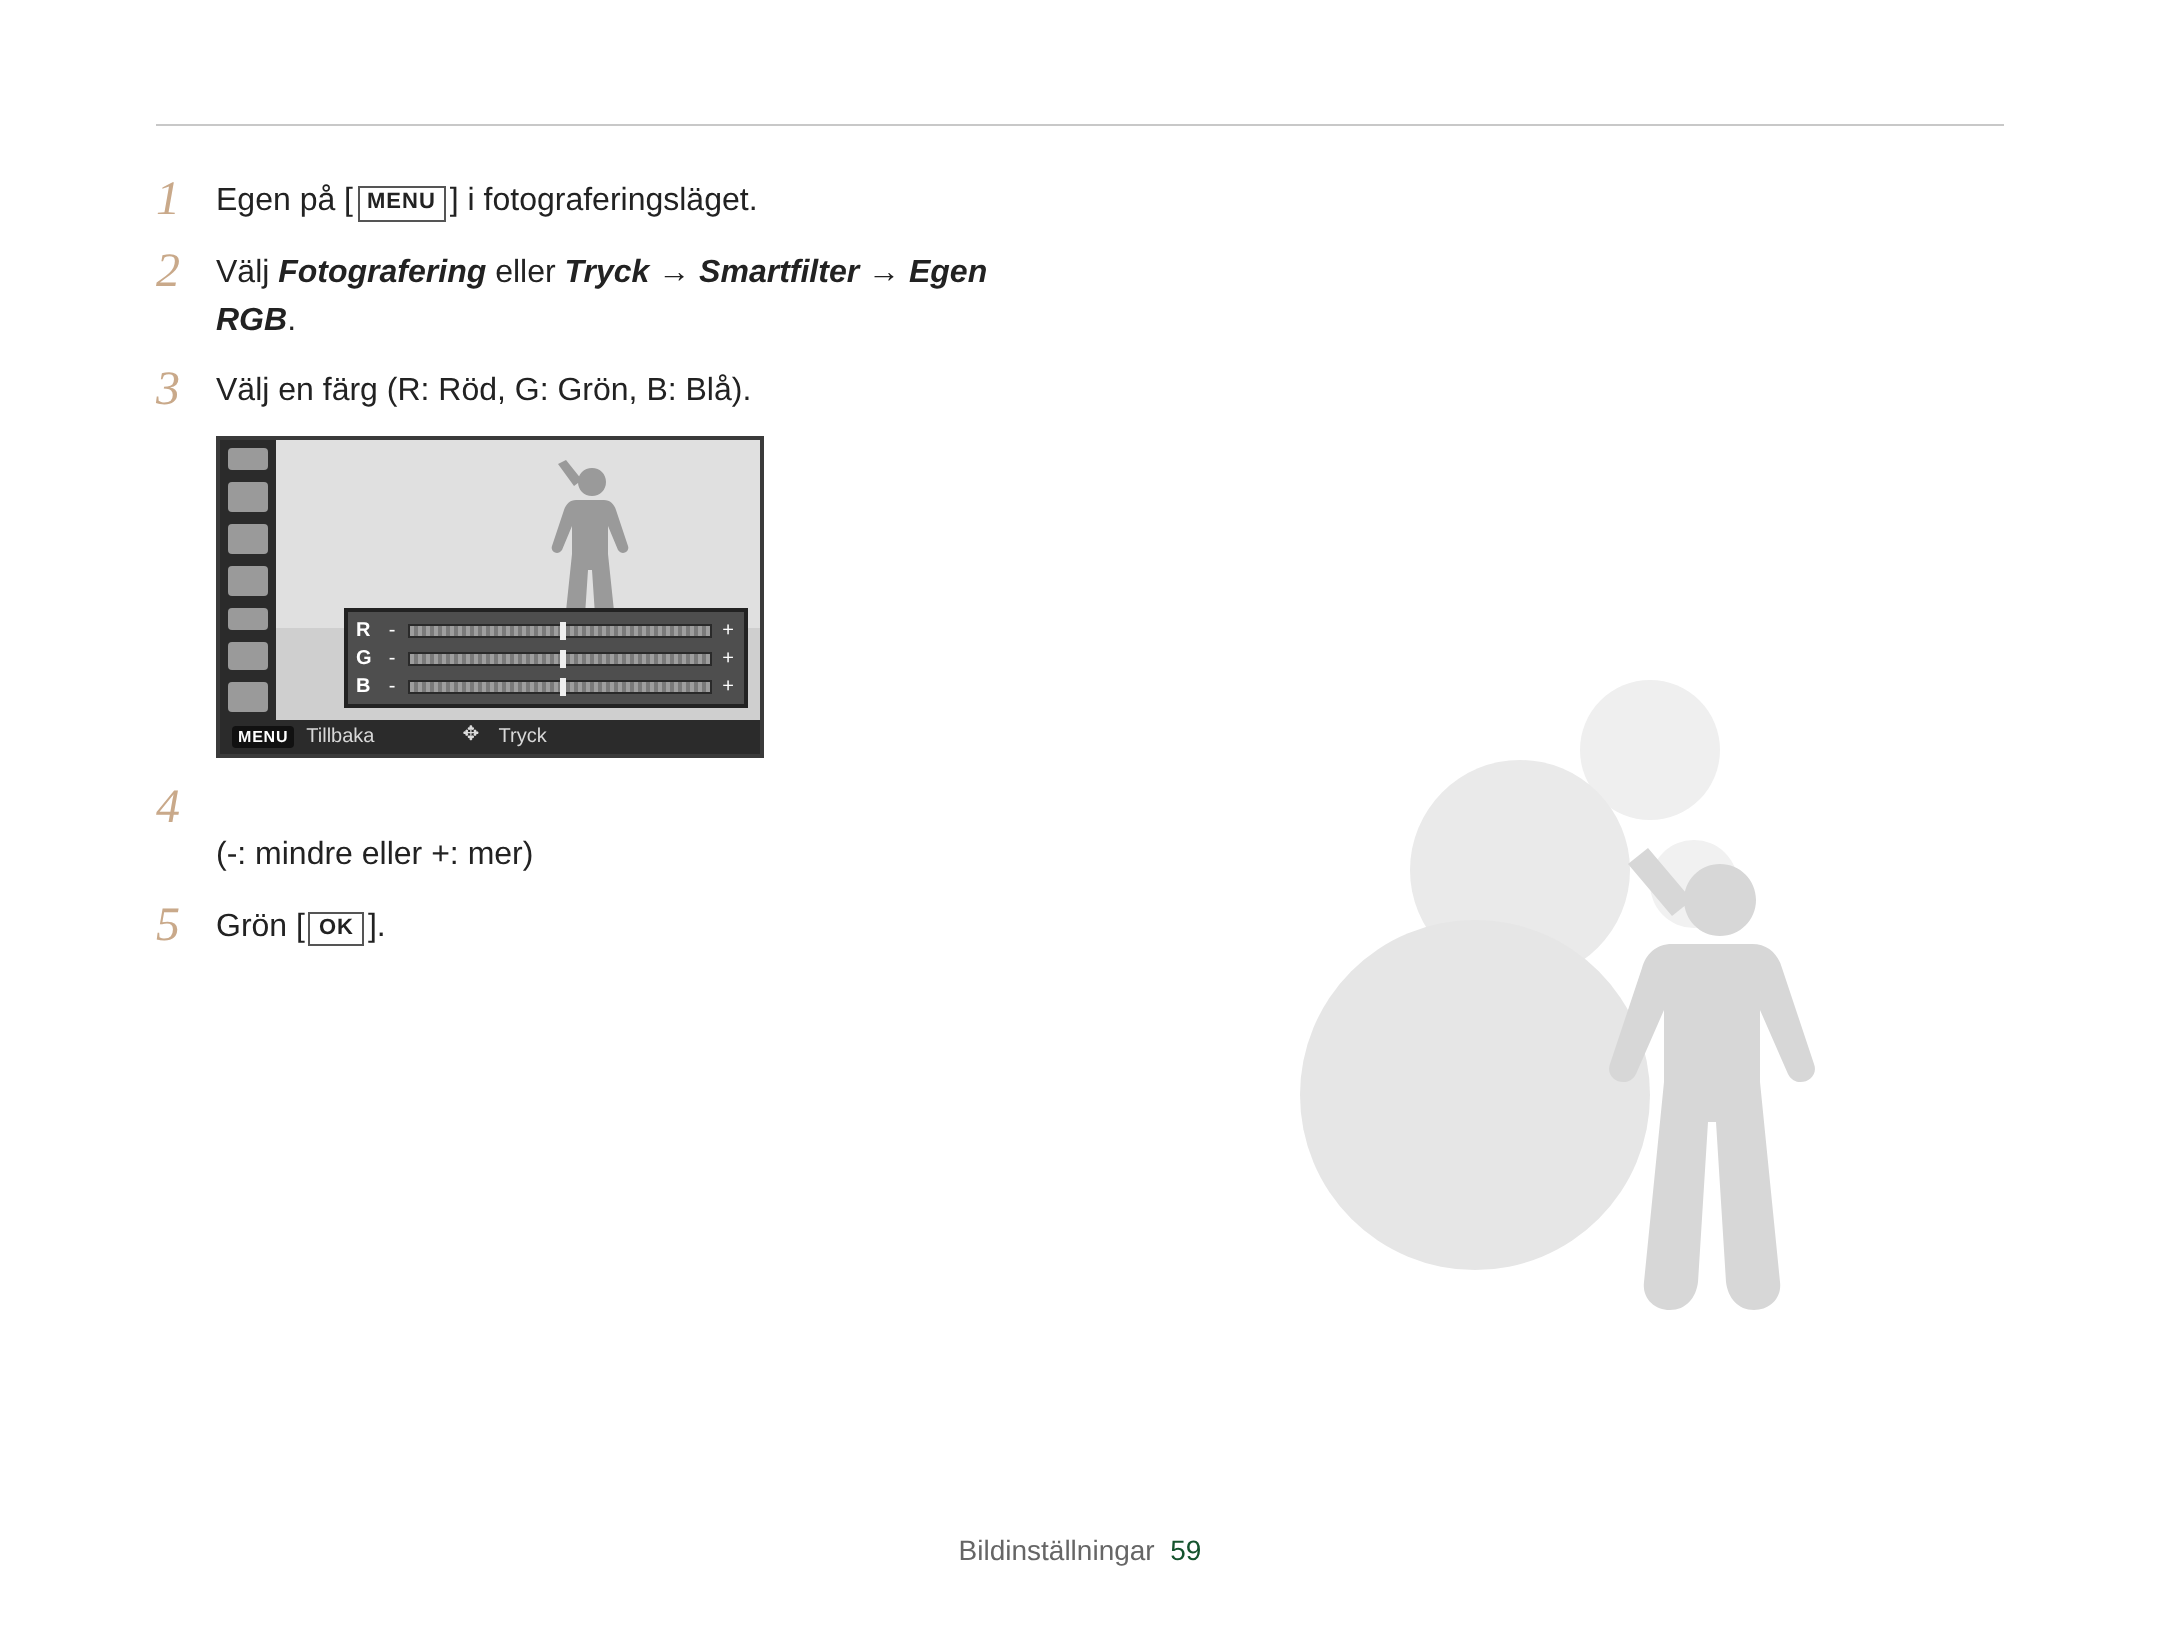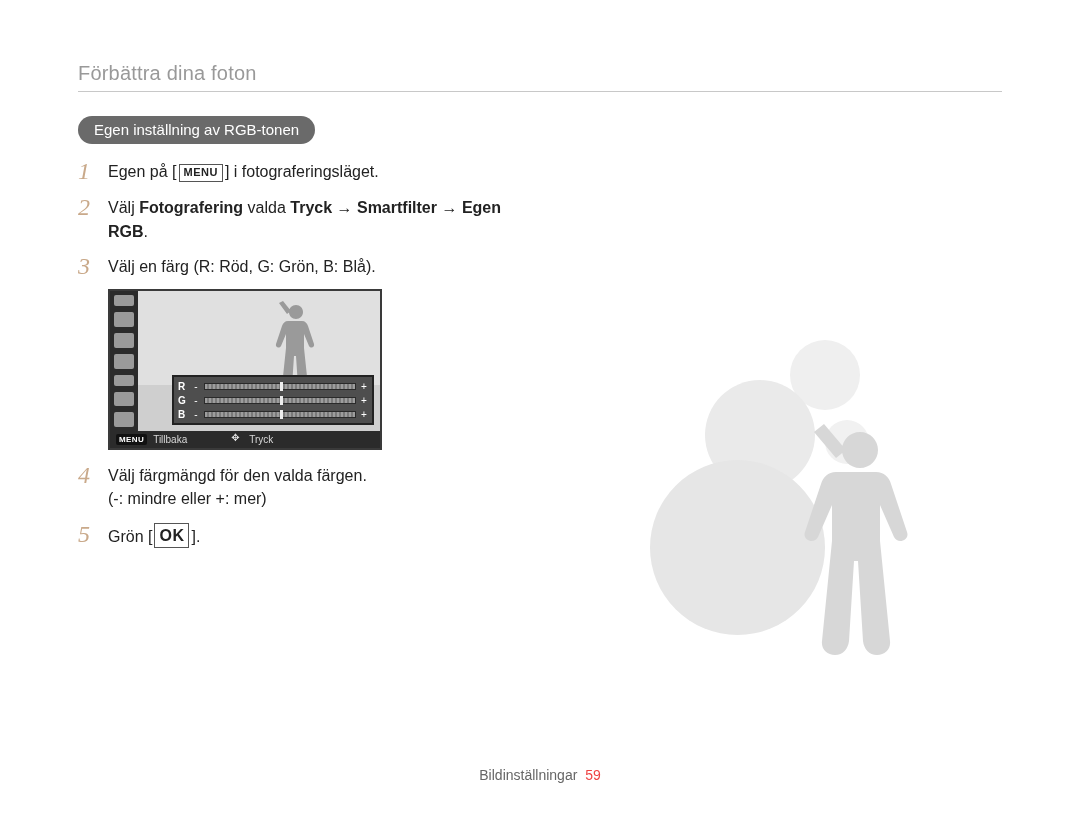--- a/index.html
+++ b/index.html
@@ -8,22 +8,22 @@
   .header-title { font-size: 20px; color: #999; font-weight: 400; letter-spacing: 0.2px; margin-bottom: 6px; }
   .header-rule { border: none; border-top: 1px solid #c8c8c8; margin-bottom: 24px; }
   .content { display: flex; }
   .left-col { width: 440px; }
   .pill { display: inline-block; background: #6a6a6a; color: #fff; border-radius: 14px; padding: 5px 16px 6px 16px; font-size: 15px; margin-bottom: 14px; }
   ol.steps { list-style: none; }
   ol.steps > li { display: flex; margin-bottom: 10px; font-size: 16px; line-height: 1.45; }
   .step-num { font-family: Georgia, "Times New Roman", serif; font-style: italic; font-size: 24px; color: #c9a98a; width: 30px; flex-shrink: 0; line-height: 1.1; }
   .step-body { flex: 1; padding-top: 2px; }
   .inline-key { display: inline-block; border: 1px solid #555; padding: 0 4px; font-size: 11px; font-weight: bold; letter-spacing: 0.5px; vertical-align: 1px; margin: 0 2px; background:#fff; }
-  .inline-key.ok { font-size: 16px; }
-  .bold { font-weight: bold; }
+  .inline-key.ok { font-size: 11px; }
+  .bold { font-weight: bold; font-style: italic; }
 
   
   .screen-wrap { margin: 8px 0 12px 30px; }
   .screen { width: 274px; border: 2px solid #3a3a3a; background: #e8e8e8; }
   .screen-upper { display: flex; height: 140px; }
   .side-icons { width: 28px; background: #2b2b2b; display: flex; flex-direction: column; align-items: center; padding: 4px 0; gap: 6px; }
   .ico { width: 20px; height: 16px; background: #9a9a9a; border-radius: 2px; }
   .ico.sm { height: 12px; }
   .preview { flex: 1; position: relative; background: #e0e0e0; overflow: hidden; }
   .ground { position: absolute; left: 0; right: 0; bottom: 0; height: 46px; background: #cfcfcf; }
@@ -47,48 +47,46 @@
   .deco { position: absolute; right: 60px; top: 320px; width: 420px; height: 400px; pointer-events: none; }
   .bubble { position: absolute; border-radius: 50%; background: #e8e8e8; }
   .b1 { width: 70px; height: 70px; left: 190px; top: 20px; background:#efefef; }
   .b2 { width: 110px; height: 110px; left: 105px; top: 60px; background:#eaeaea; }
   .b3 { width: 44px; height: 44px; left: 225px; top: 100px; background:#f1f1f1; }
   .b4 { width: 175px; height: 175px; left: 50px; top: 140px; background:#e6e6e6; }
   .kid-big { position: absolute; left: 190px; top: 100px; width: 140px; height: 300px; }
   .kid-big svg { width:100%; height:100%; }
 
   .footer { position: absolute; left: 0; right: 0; bottom: 32px; text-align: center; font-size: 14px; color: #666; }
-  .footer .pgnum { color: #ef4444; }
+  .footer .pgnum { color: #14532d; }
 </style>
 </head>
 <body>
 
 <div class="page">
 
-  <div class="header-title">Förbättra dina foton</div>
   <hr class="header-rule">
 
   <div class="content">
     <div class="left-col">
 
-      <div class="pill">Egen inställning av RGB-tonen</div>
 
       <ol class="steps">
 
         <li>
           <span class="step-num">1</span>
           <span class="step-body">
             <span>Egen på [</span><span class="inline-key">MENU</span><span>] i fotograferingsläget.</span>
           </span>
         </li>
 
         <li>
           <span class="step-num">2</span>
           <span class="step-body">
-            <span>Välj </span><span class="bold">Fotografering</span><span> valda </span><span class="bold">Tryck</span><span> → </span><span class="bold">Smartfilter</span><span> → </span><span class="bold">Egen RGB</span><span>.</span>
+            <span>Välj </span><span class="bold">Fotografering</span><span> eller </span><span class="bold">Tryck</span><span> → </span><span class="bold">Smartfilter</span><span> → </span><span class="bold">Egen RGB</span><span>.</span>
           </span>
         </li>
 
         <li>
           <span class="step-num">3</span>
           <span class="step-body">Välj en färg (R: Röd, G: Grön, B: Blå).</span>
         </li>
       </ol>
 
       
@@ -147,21 +145,21 @@
             <span class="foot-nav"></span>
             <span>Tryck</span>
           </div>
         </div>
       </div>
 
       <ol class="steps">
         <li>
           <span class="step-num">4</span>
           <span class="step-body">
-            <span>Välj färgmängd för den valda färgen.</span><br>
+            <br>
             <span>(-: mindre eller +: mer)</span>
           </span>
         </li>
         <li>
           <span class="step-num">5</span>
           <span class="step-body">
             <span>Grön [</span><span class="inline-key ok">OK</span><span>].</span>
           </span>
         </li>
       </ol>

